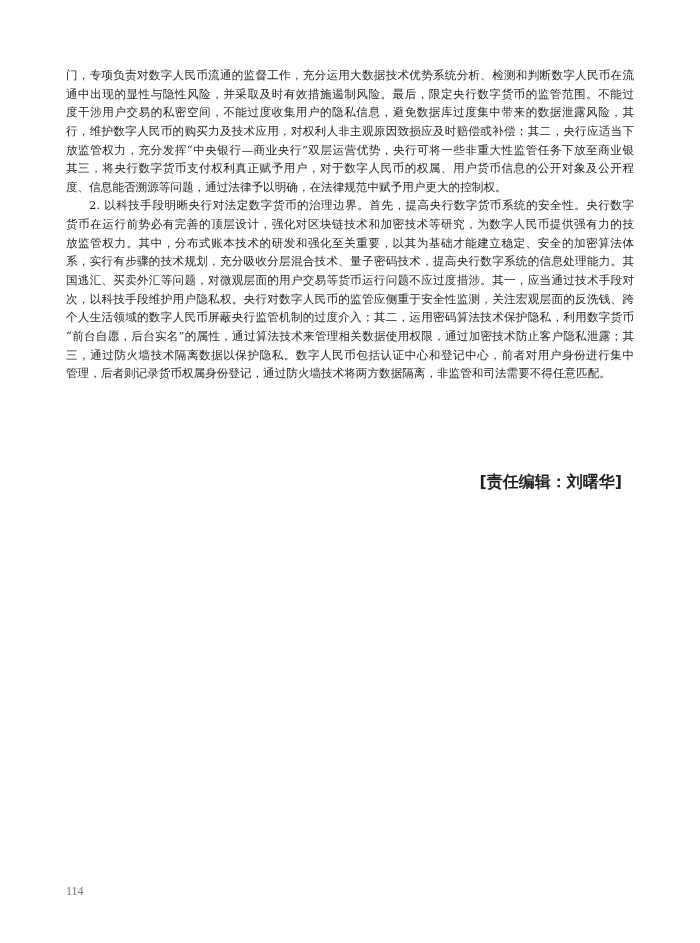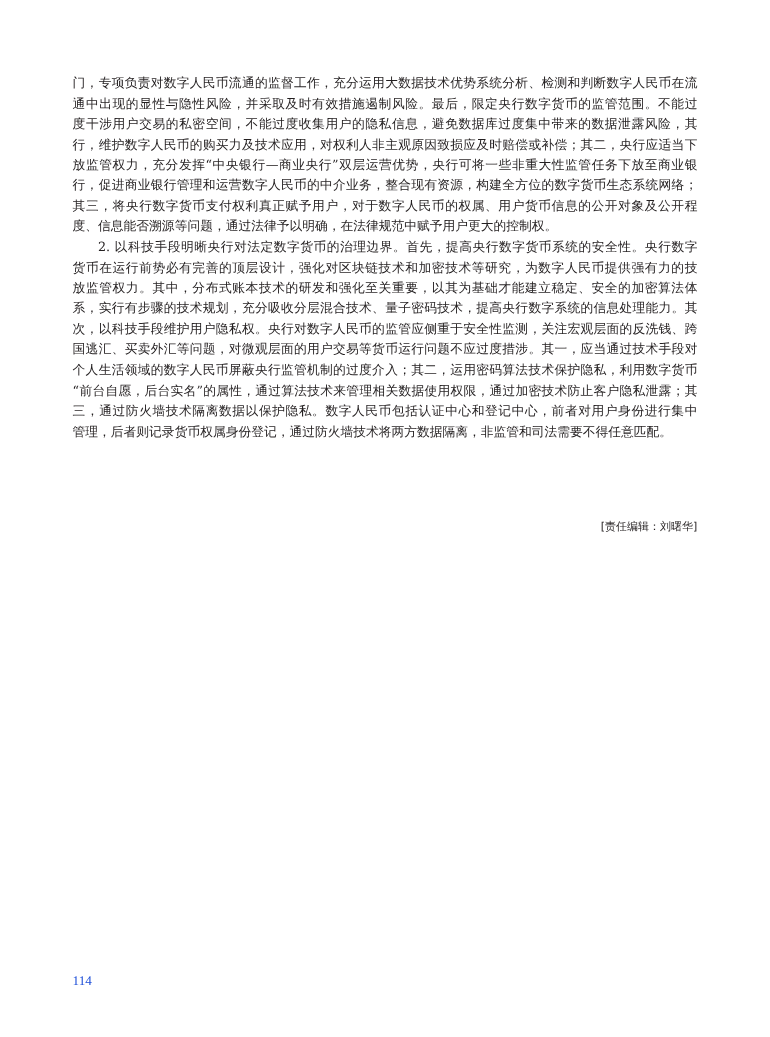--- a/index.html
+++ b/index.html
@@ -5,47 +5,46 @@
   html, body { margin: 0; padding: 0; background: #ffffff; }
   body { width: 700px; height: 943px; position: relative; overflow: hidden;
          font-family: "DejaVu Serif", "Liberation Serif", serif; color: #231f20; }
   .page { position: absolute; left: 0; top: 0; width: 700px; height: 752px; }
   .body-text { position: absolute; left: 66px; top: 66px; width: 568px; }
   .line { display: block; height: 18.65px; line-height: 18.65px; font-size: 11.6px;
           white-space: nowrap; text-align: justify; text-align-last: justify;
           letter-spacing: 0; }
   .line.last { text-align-last: left; }
   .line.indent { padding-left: 23px; }
-  .editor { position: absolute; right: 66px; top: 472px; font-family: "DejaVu Sans", "Liberation Sans", sans-serif;
-            font-size: 10px; font-weight: normal; color: #231f20; }
+  .editor { position: absolute; right: 78px; top: 472px; font-family: "DejaVu Sans", "Liberation Sans", sans-serif;
+            font-size: 16px; font-weight: bold; color: #231f20; }
   .page-number { position: absolute; left: 66px; top: 884px; font-size: 12px;
-                 font-family: "Liberation Serif", "DejaVu Serif", serif; color: #1d4ed8; }
+                 font-family: "Liberation Serif", "DejaVu Serif", serif; color: #737373; }
 </style>
 </head>
 <body>
 
 <div class="page">
   <div class="body-text">
     <div>
       <span class="line">门，专项负责对数字人民币流通的监督工作，充分运用大数据技术优势系统分析、检测和判断数字人民币在流</span>
       <span class="line">通中出现的显性与隐性风险，并采取及时有效措施遏制风险。最后，限定央行数字货币的监管范围。不能过</span>
       <span class="line">度干涉用户交易的私密空间，不能过度收集用户的隐私信息，避免数据库过度集中带来的数据泄露风险，其</span>
       <span class="line">行，维护数字人民币的购买力及技术应用，对权利人非主观原因致损应及时赔偿或补偿；其二，央行应适当下</span>
       <span class="line">放监管权力，充分发挥“中央银行—商业央行”双层运营优势，央行可将一些非重大性监管任务下放至商业银</span>
-      <span class="line">行，促进商业银行管理和运营数字人民币的中介业务，整合现有资源，构建全方位的数字货币生态系统网络；</span>
       <span class="line">其三，将央行数字货币支付权利真正赋予用户，对于数字人民币的权属、用户货币信息的公开对象及公开程</span>
       <span class="line last">度、信息能否溯源等问题，通过法律予以明确，在法律规范中赋予用户更大的控制权。</span>
     </div>
     <div>
       <span class="line indent">2. 以科技手段明晰央行对法定数字货币的治理边界。首先，提高央行数字货币系统的安全性。央行数字</span>
       <span class="line">货币在运行前势必有完善的顶层设计，强化对区块链技术和加密技术等研究，为数字人民币提供强有力的技</span>
       <span class="line">放监管权力。其中，分布式账本技术的研发和强化至关重要，以其为基础才能建立稳定、安全的加密算法体</span>
       <span class="line">系，实行有步骤的技术规划，充分吸收分层混合技术、量子密码技术，提高央行数字系统的信息处理能力。其</span>
+      <span class="line">国逃汇、买卖外汇等问题，对微观层面的用户交易等货币运行问题不应过度措涉。其一，应当通过技术手段对</span>
       <span class="line">次，以科技手段维护用户隐私权。央行对数字人民币的监管应侧重于安全性监测，关注宏观层面的反洗钱、跨</span>
-      <span class="line">国逃汇、买卖外汇等问题，对微观层面的用户交易等货币运行问题不应过度措涉。其一，应当通过技术手段对</span>
       <span class="line">个人生活领域的数字人民币屏蔽央行监管机制的过度介入；其二，运用密码算法技术保护隐私，利用数字货币</span>
       <span class="line">“前台自愿，后台实名”的属性，通过算法技术来管理相关数据使用权限，通过加密技术防止客户隐私泄露；其</span>
       <span class="line">三，通过防火墙技术隔离数据以保护隐私。数字人民币包括认证中心和登记中心，前者对用户身份进行集中</span>
       <span class="line last">管理，后者则记录货币权属身份登记，通过防火墙技术将两方数据隔离，非监管和司法需要不得任意匹配。</span>
     </div>
   </div>
 
   <div class="editor">[责任编辑：刘曙华]</div>
 
   <div class="page-number">114</div>

